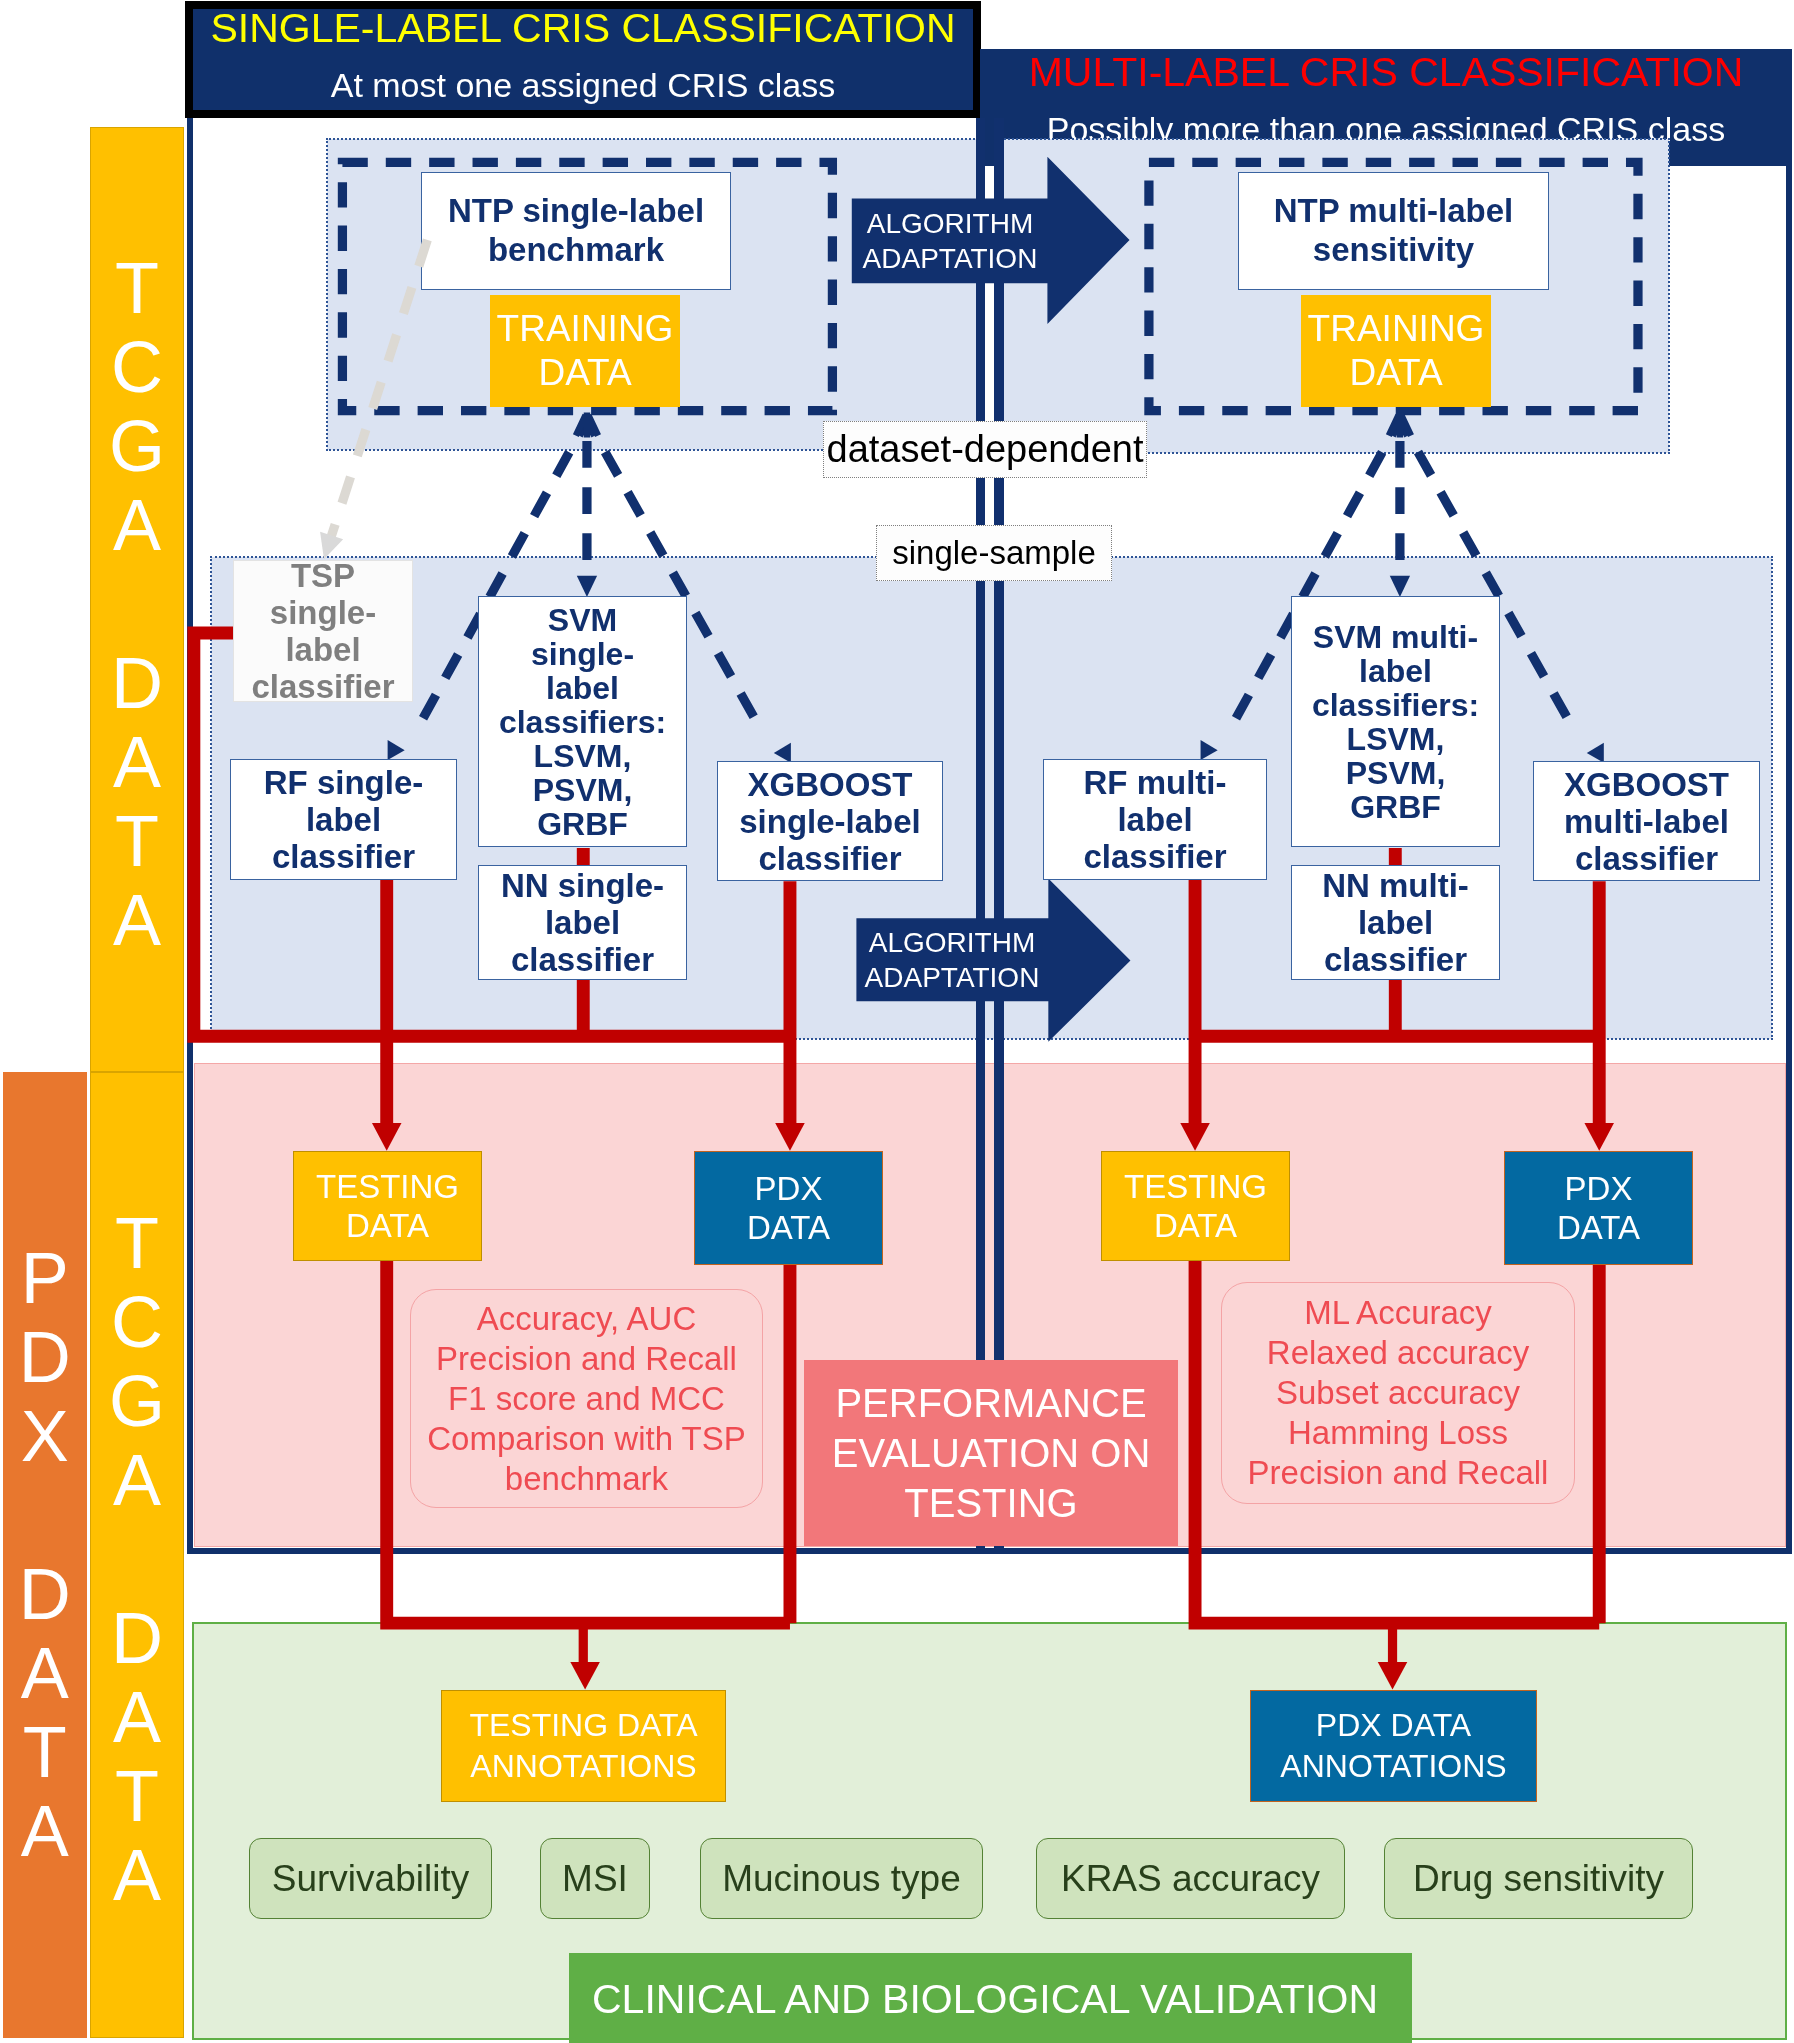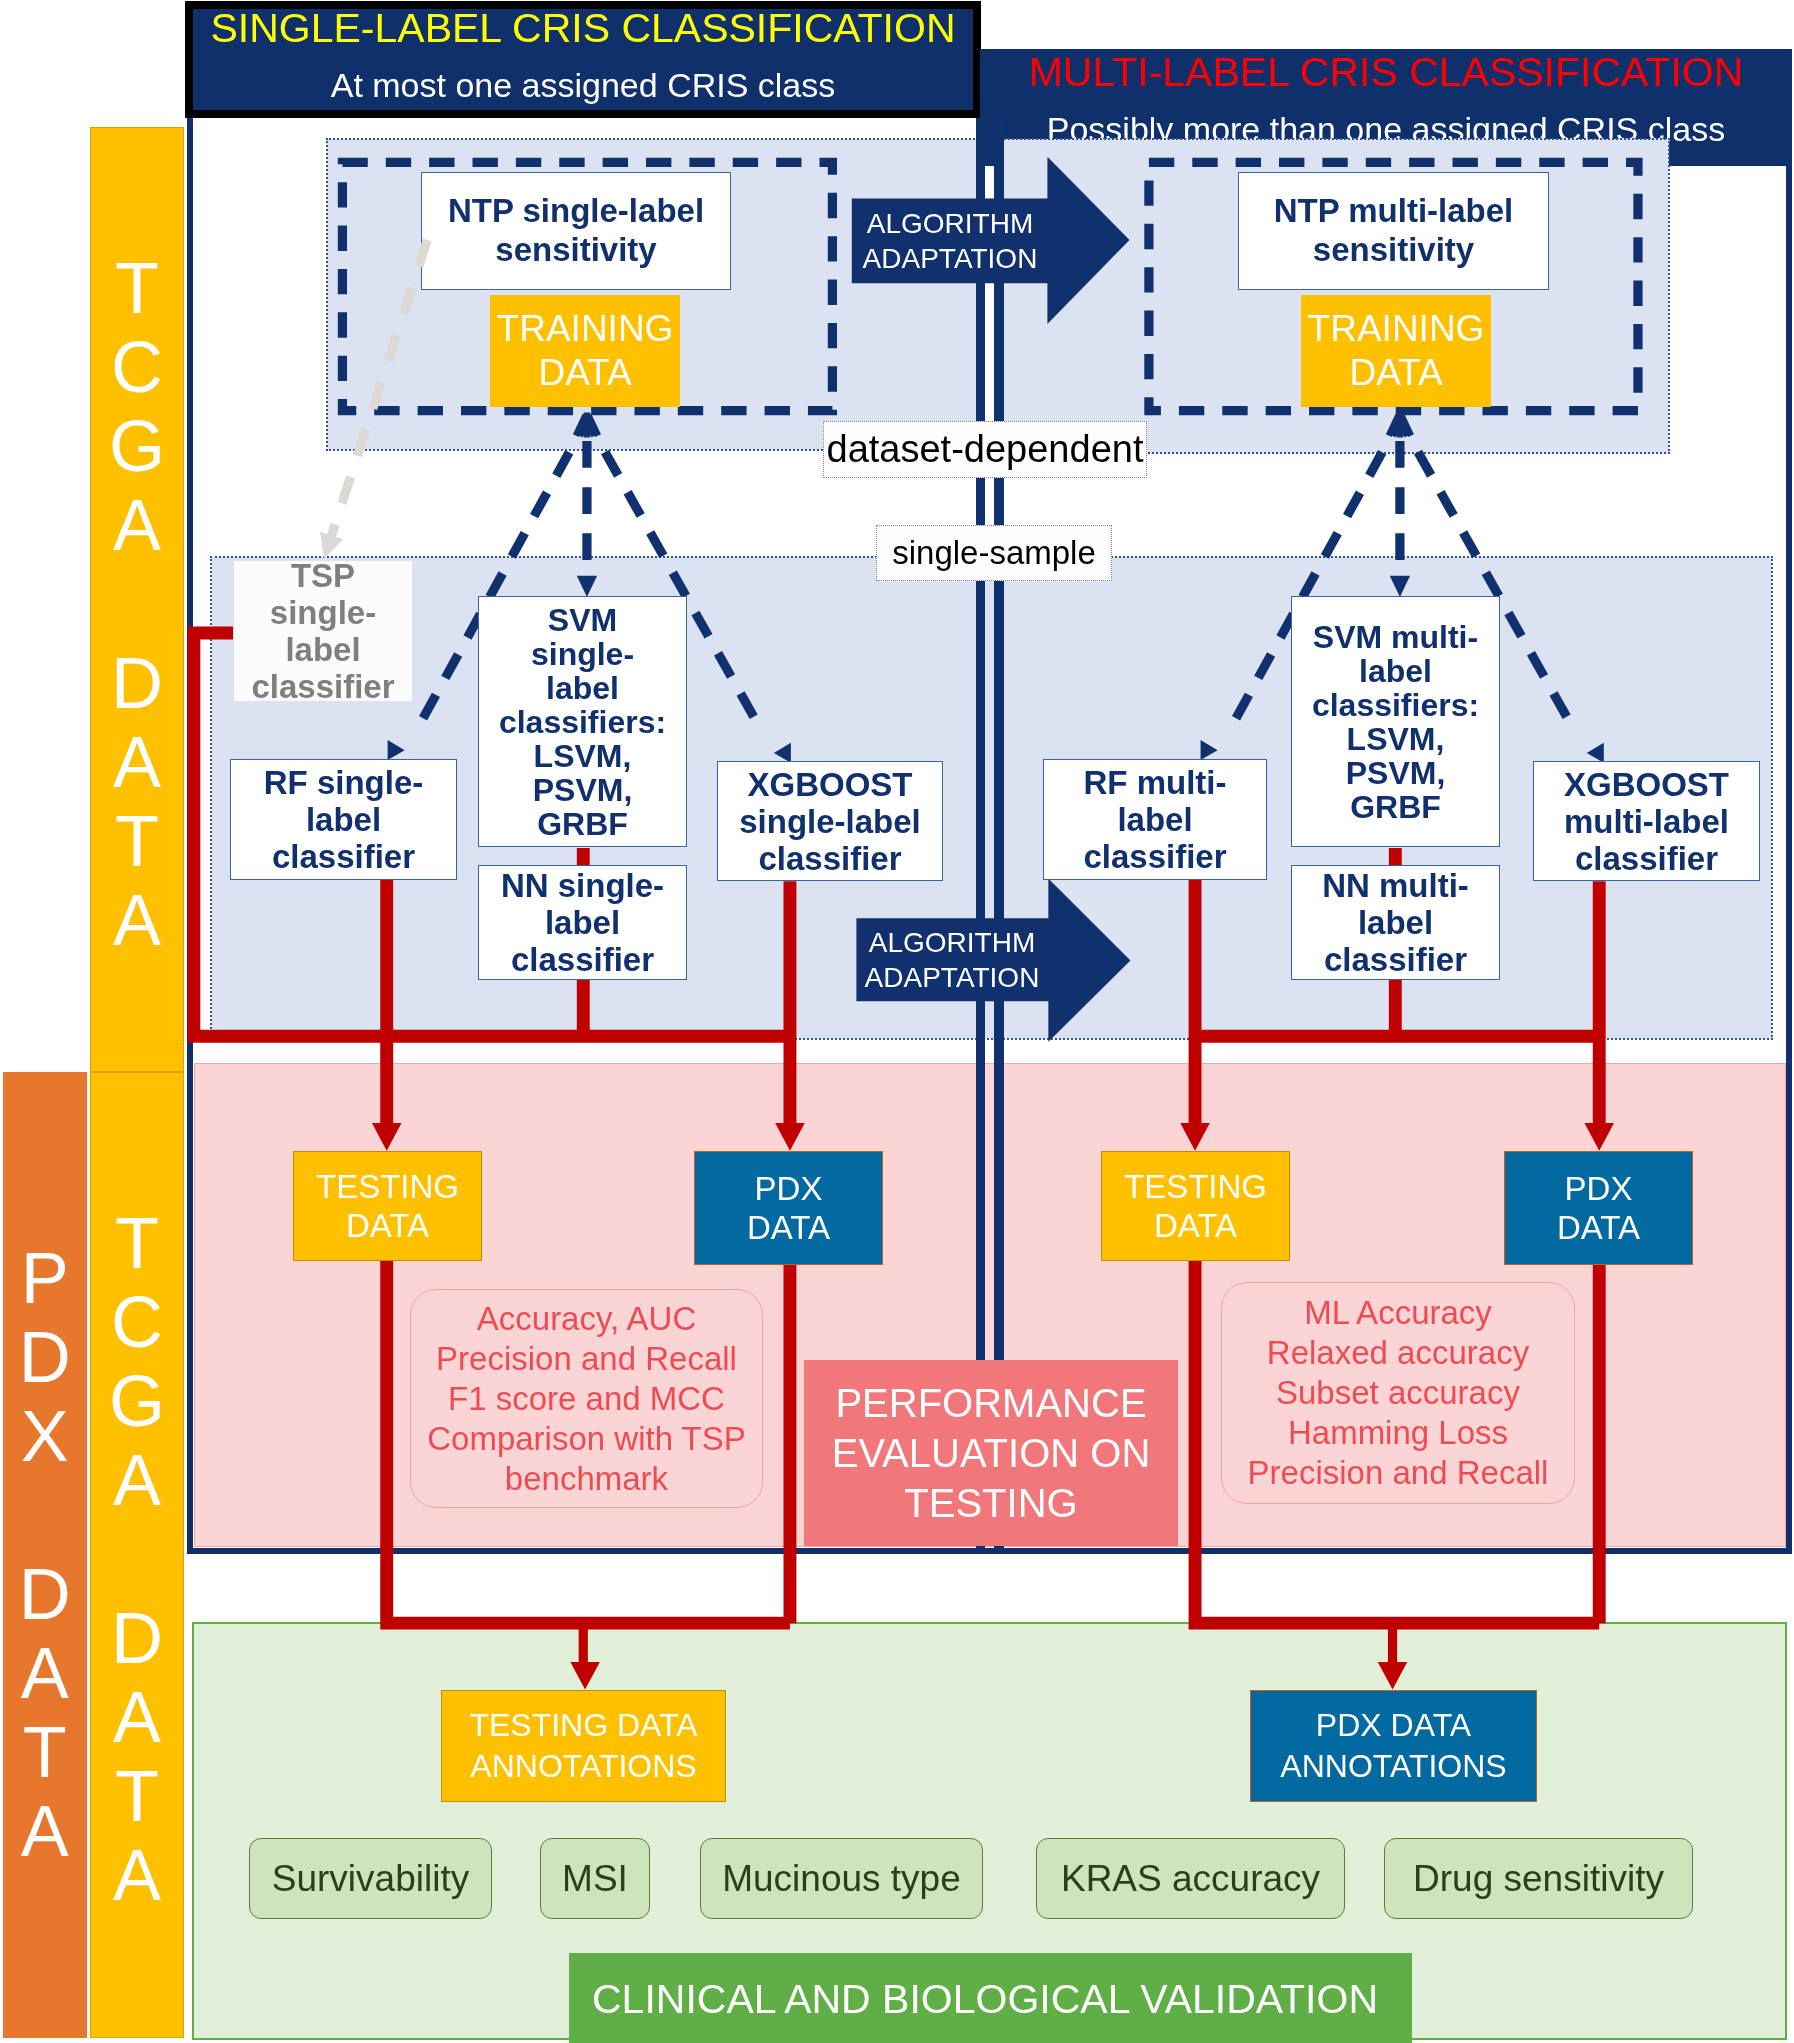--- a/index.html
+++ b/index.html
@@ -91,21 +91,21 @@
 <div class="abs" style="left:327px;top:139px;width:651px;height:311px;background:#dbe3f2;outline:2.8px dotted #2e5496;outline-offset:-1.8px;"></div>
 <div class="abs" style="left:1002px;top:139px;width:667px;height:314px;background:#dbe3f2;outline:2.8px dotted #2e5496;outline-offset:-1.8px;"></div>
 
 <svg class="sv" width="1794" height="2043" viewBox="0 0 1944 2214">
   <rect x="371" y="176" width="531" height="269" fill="none" stroke="#11306e" stroke-width="10" stroke-dasharray="27.5 19.5"></rect>
   <rect x="1245" y="176" width="530" height="269" fill="none" stroke="#11306e" stroke-width="10" stroke-dasharray="27.5 19.5"></rect>
 </svg>
 
 <div class="abs wbox ctr" style="left:421px;top:172px;width:310px;height:118px;font-size:33px;">
   <span>NTP single-label
-sensitivity</span>
+benchmark</span>
 </div>
 <div class="abs wbox ctr" style="left:1238px;top:172px;width:311px;height:118px;font-size:33px;">
   <span>NTP multi-label
 sensitivity</span>
 </div>
 
 <div class="abs ybox ctr" style="left:490px;top:295px;width:190px;height:112px;font-size:37px;line-height:44px;">
   <span>TRAINING
 DATA</span>
 </div>

